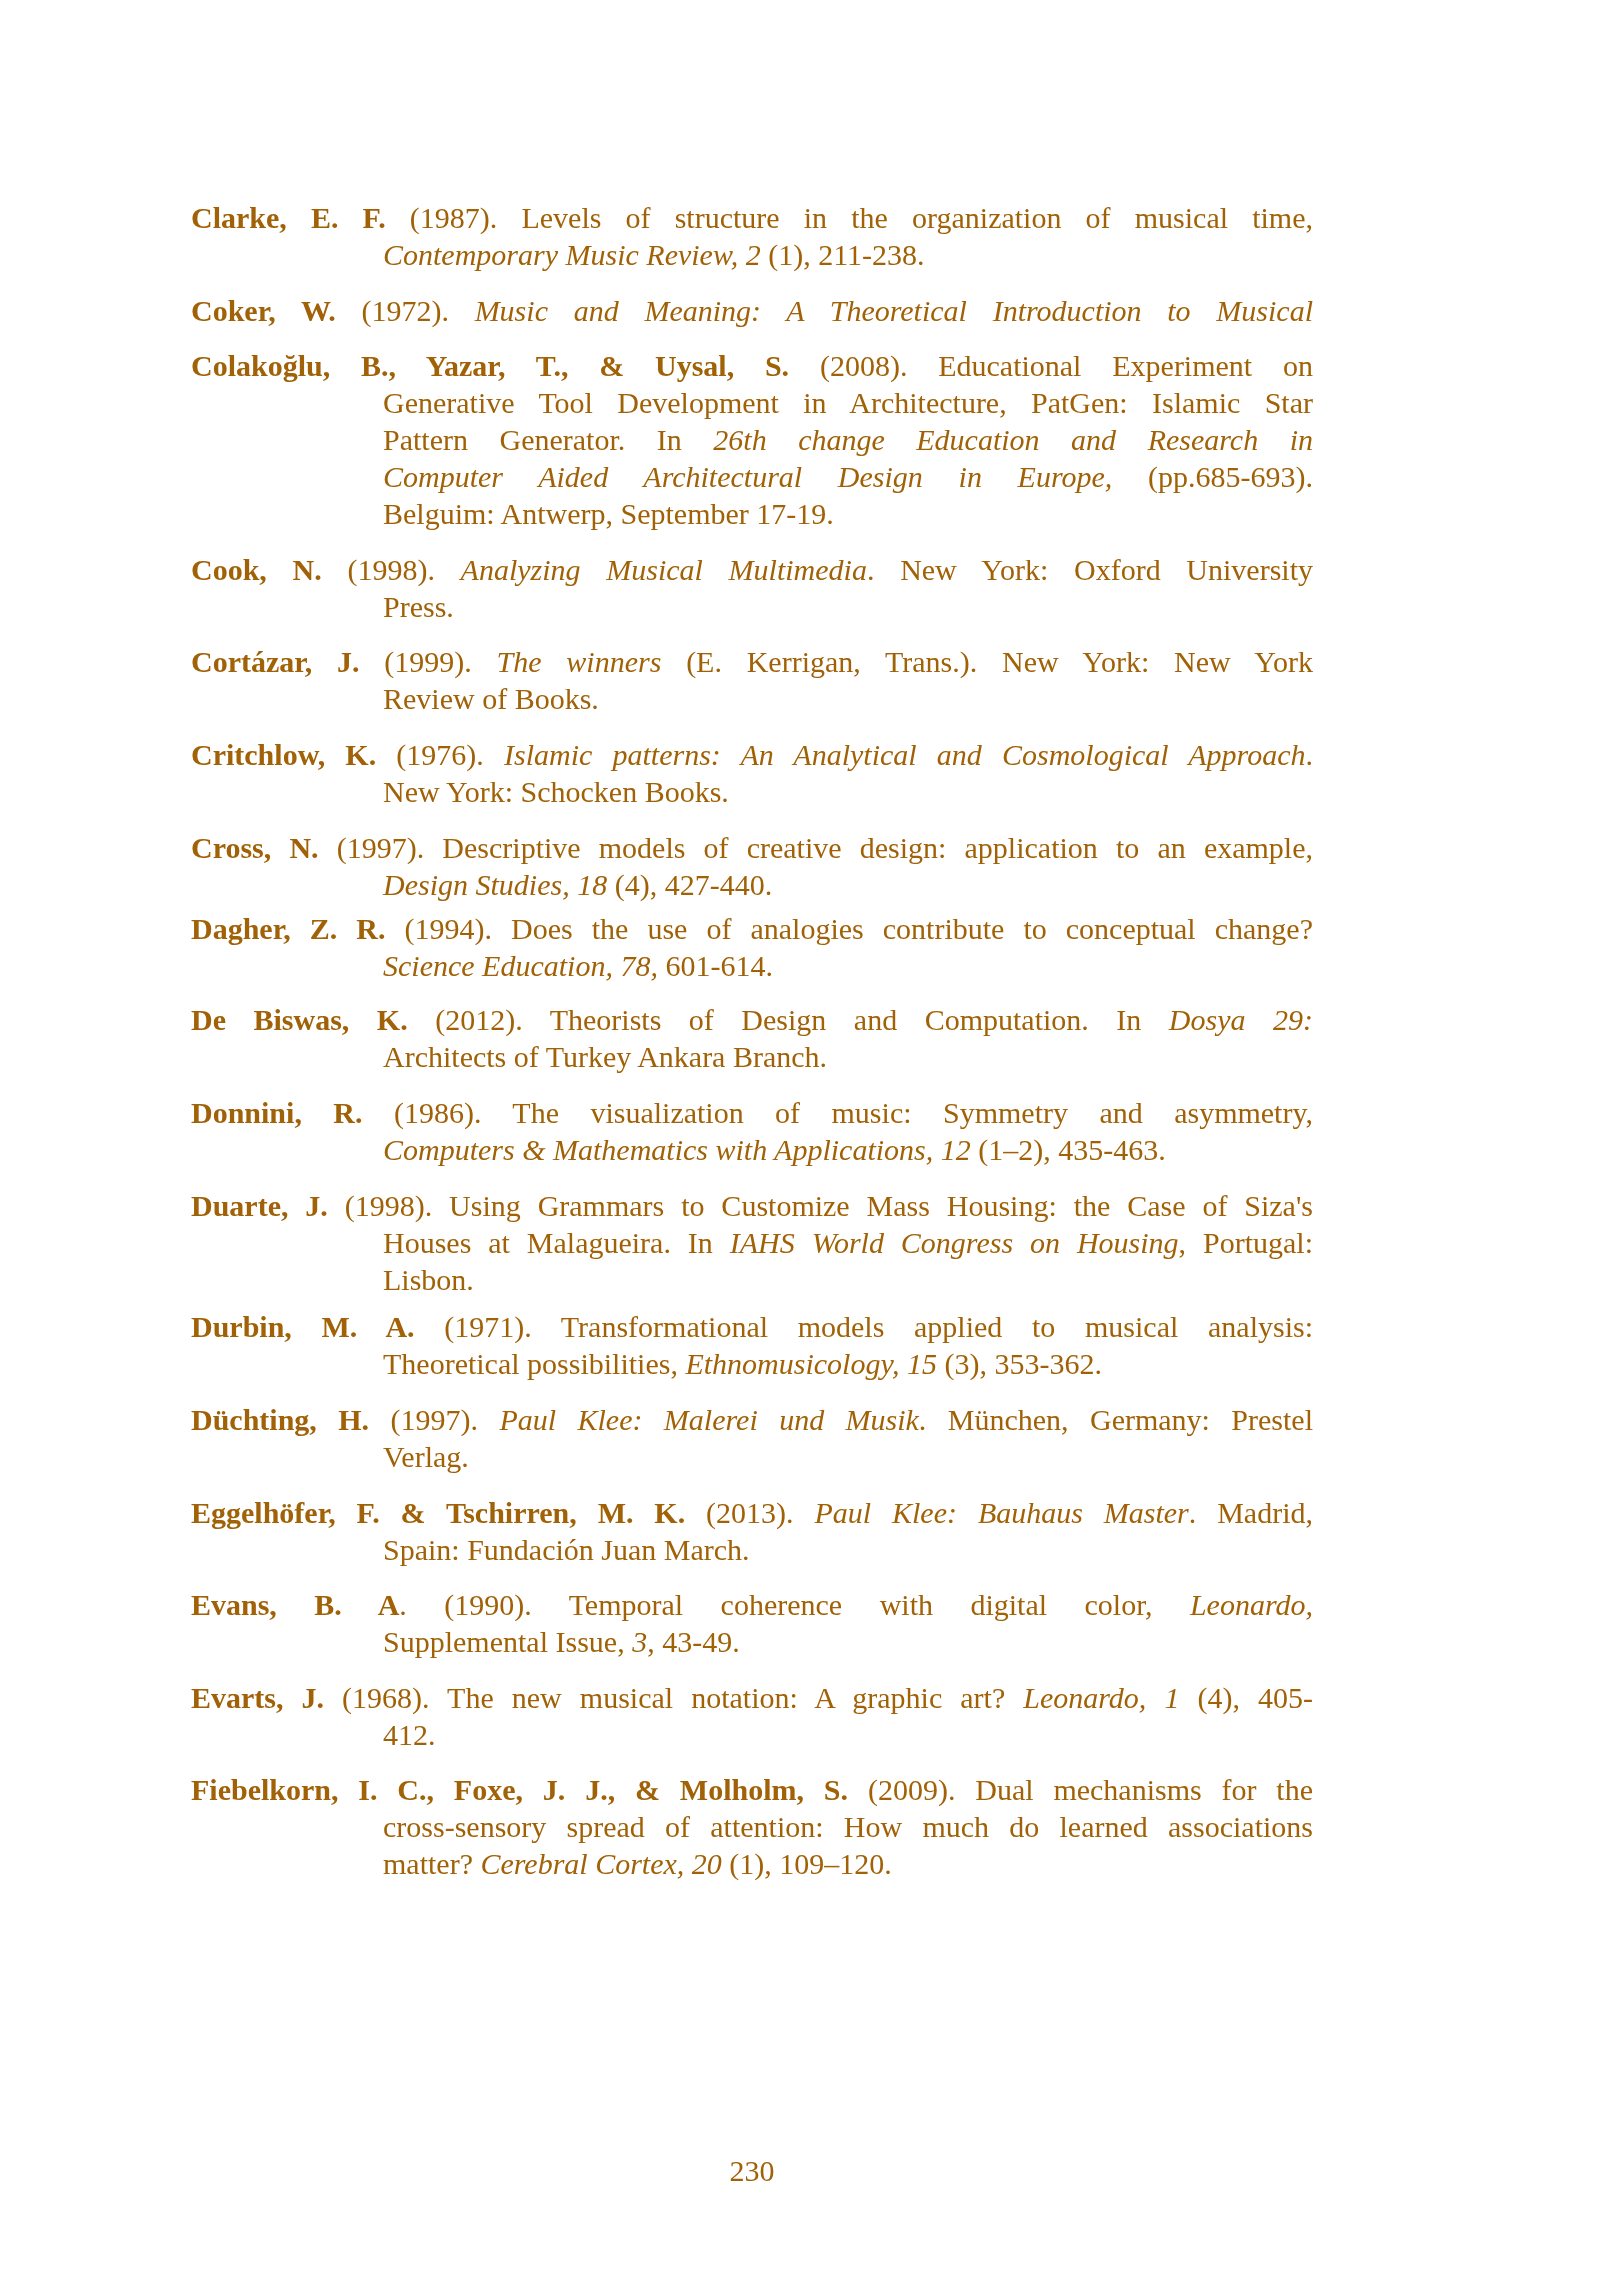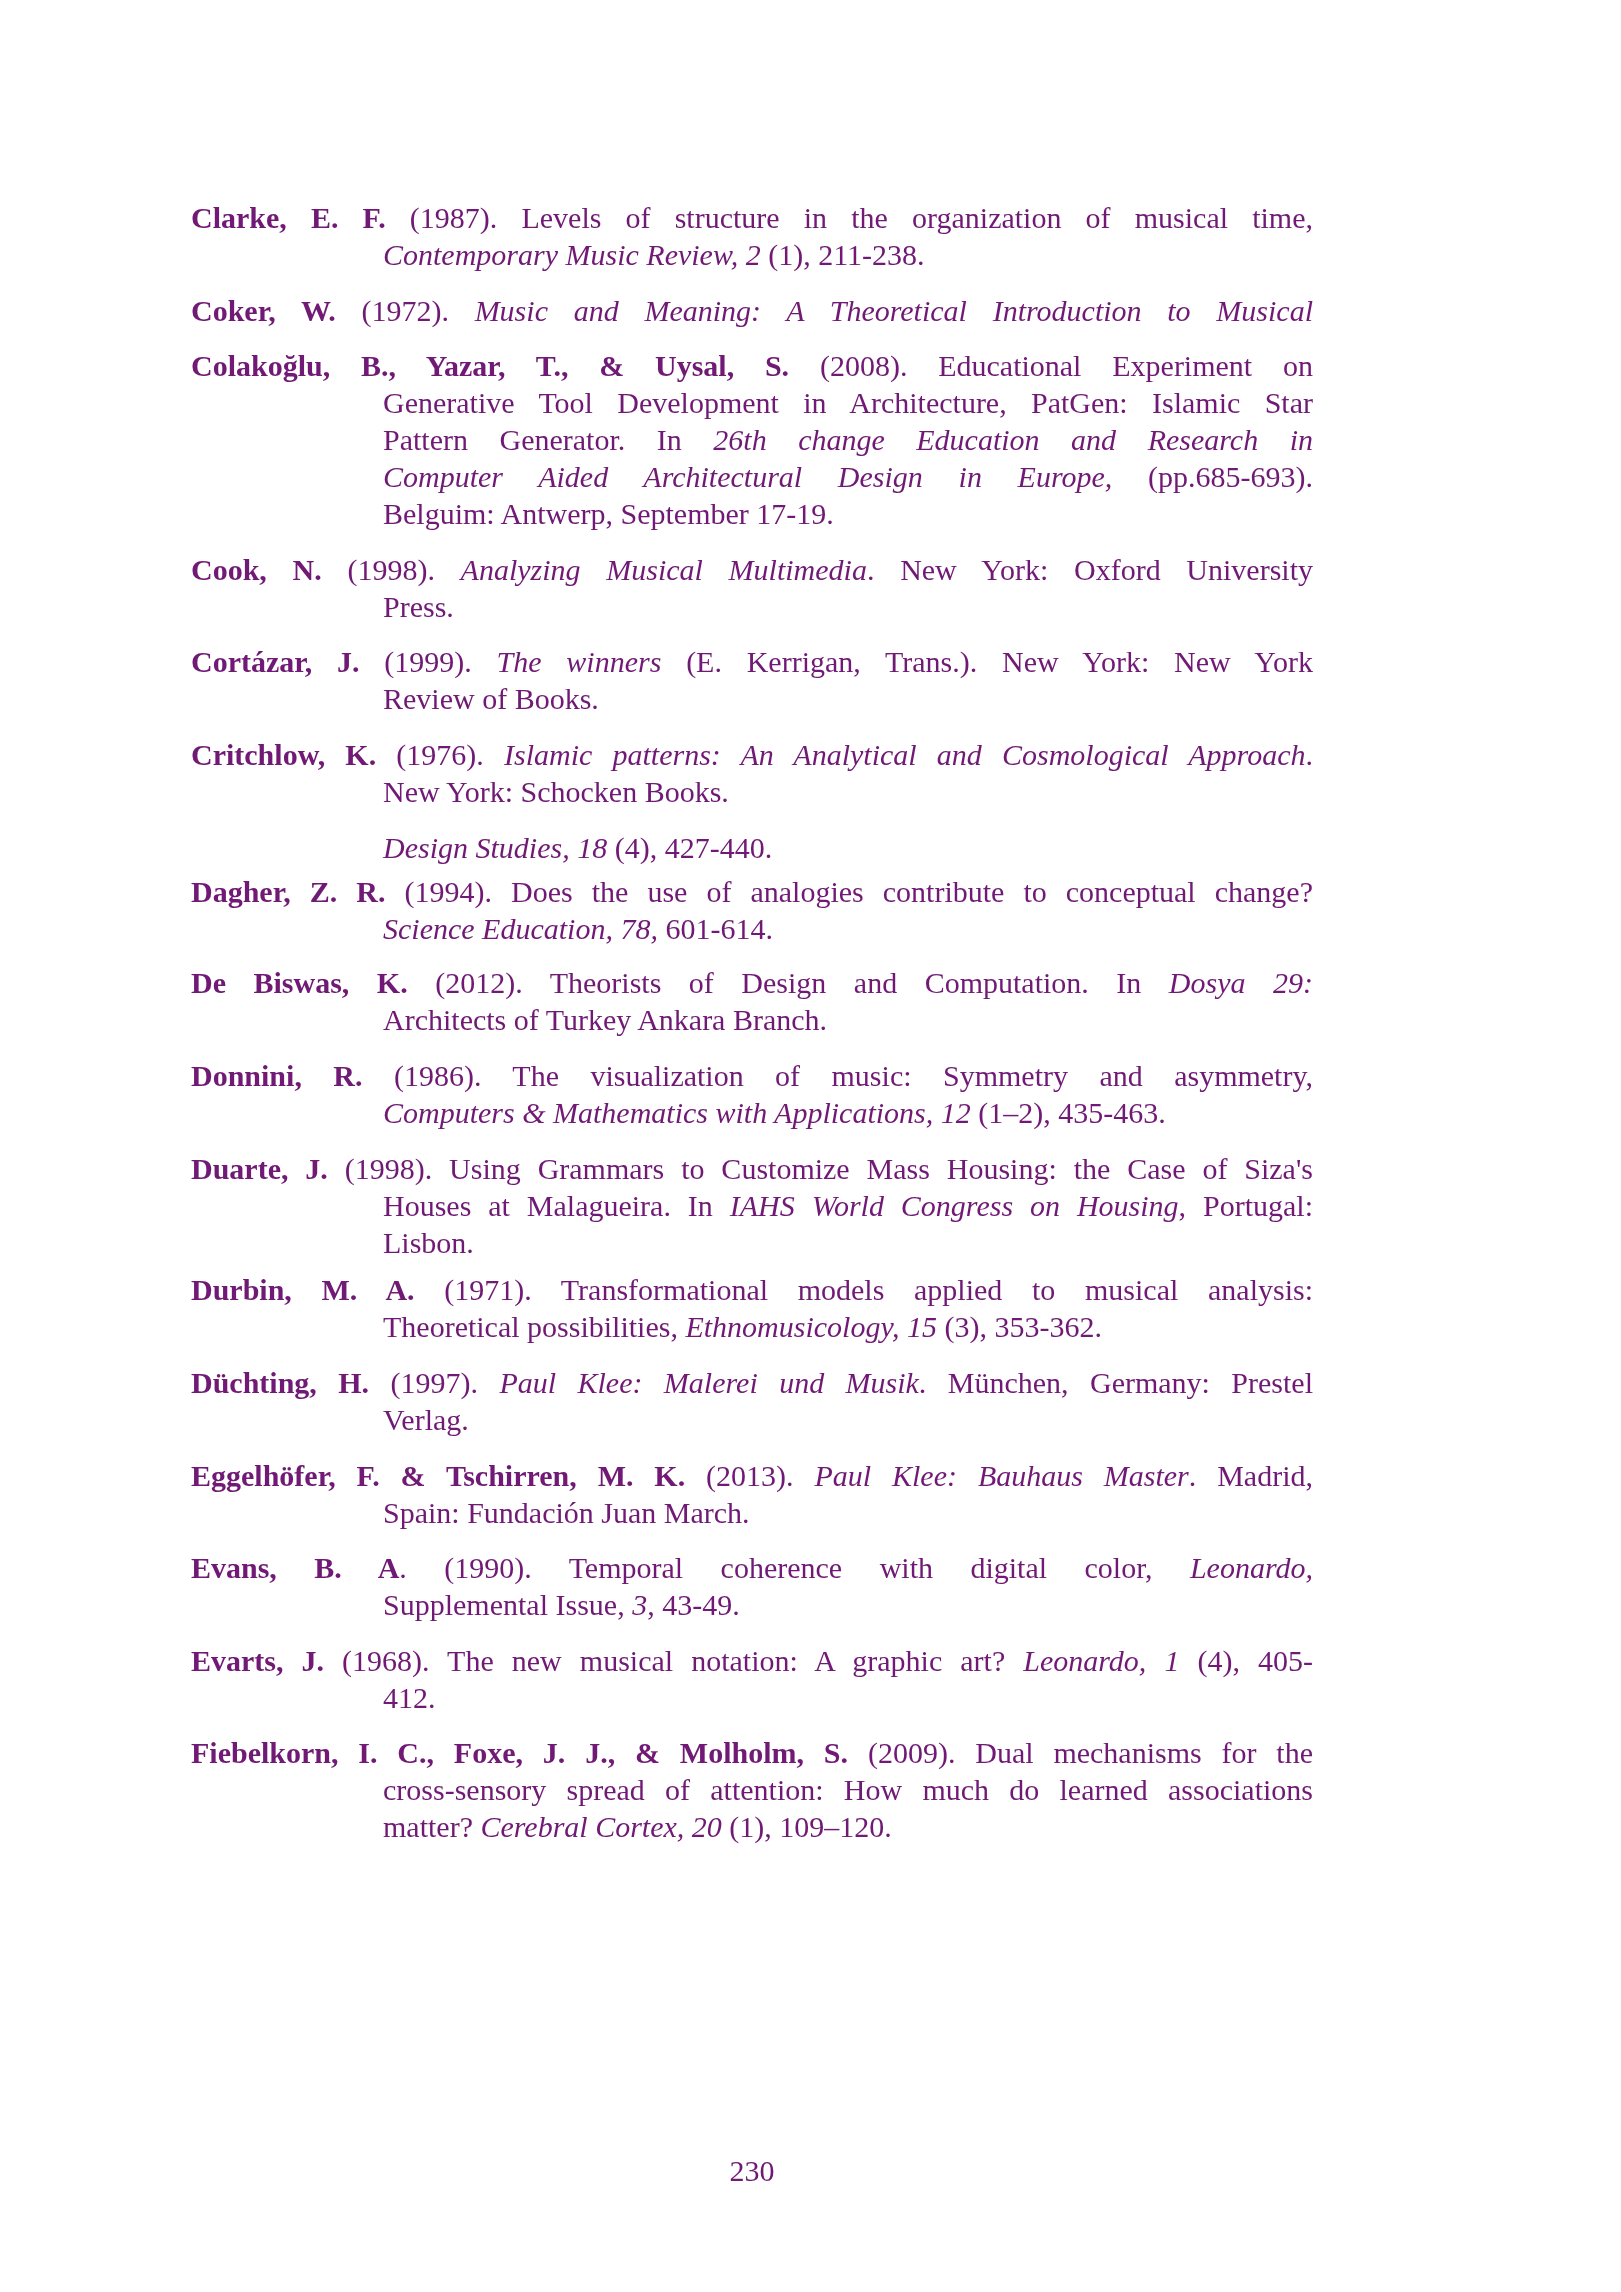--- a/index.html
+++ b/index.html
@@ -2,21 +2,21 @@
 <html><head>
 <meta charset="utf-8">
 <style>
   html, body { margin: 0; padding: 0; background: #e8e8e8; }
   .page {
     position: relative;
     width: 1621px;
     height: 2293px;
     background: #ffffff;
     font-family: "Liberation Serif", "DejaVu Serif", serif;
-    color: #701a75;
+    color: #a16207;
     overflow: hidden;
   }
   .content {
     position: absolute;
     left: 191px;
     top: 199px;
     width: 1122px;
   }
   .ref {
     font-size: 30px;
@@ -70,20 +70,21 @@
       </div>
       <div class="ref" style="margin-bottom: 18.6px;">
         <div class="line full"><span class="b">Cortázar, J.</span><span> (1999). </span><span class="i">The winners</span><span> (E. Kerrigan, Trans.). New York: New York</span></div>
         <div class="line last cont"><span>Review of Books.</span></div>
       </div>
       <div class="ref" style="margin-bottom: 18.6px;">
         <div class="line full"><span class="b">Critchlow, K.</span><span> (1976). </span><span class="i">Islamic patterns: An Analytical and Cosmological Approach</span><span>.</span></div>
         <div class="line last cont"><span>New York: Schocken Books.</span></div>
       </div>
       <div class="ref" style="margin-bottom: 7.8px;">
+        <div class="line full"><span class="b">Cross, N.</span><span> (1997). Descriptive models of creative design: application to an example,</span></div>
         <div class="line last cont"><span class="i">Design Studies, 18</span><span> (4), 427-440.</span></div>
       </div>
       <div class="ref" style="margin-bottom: 17px;">
         <div class="line full"><span class="b">Dagher, Z. R.</span><span> (1994). Does the use of analogies contribute to conceptual change?</span></div>
         <div class="line last cont"><span class="i">Science Education, 78,</span><span> 601-614.</span></div>
       </div>
       <div class="ref" style="margin-bottom: 18.6px;">
         <div class="line full"><span class="b">De Biswas, K.</span><span> (2012). Theorists of Design and Computation. In </span><span class="i">Dosya 29:</span></div>
         <div class="line last cont"><span>Architects of Turkey Ankara Branch.</span></div>
       </div>

